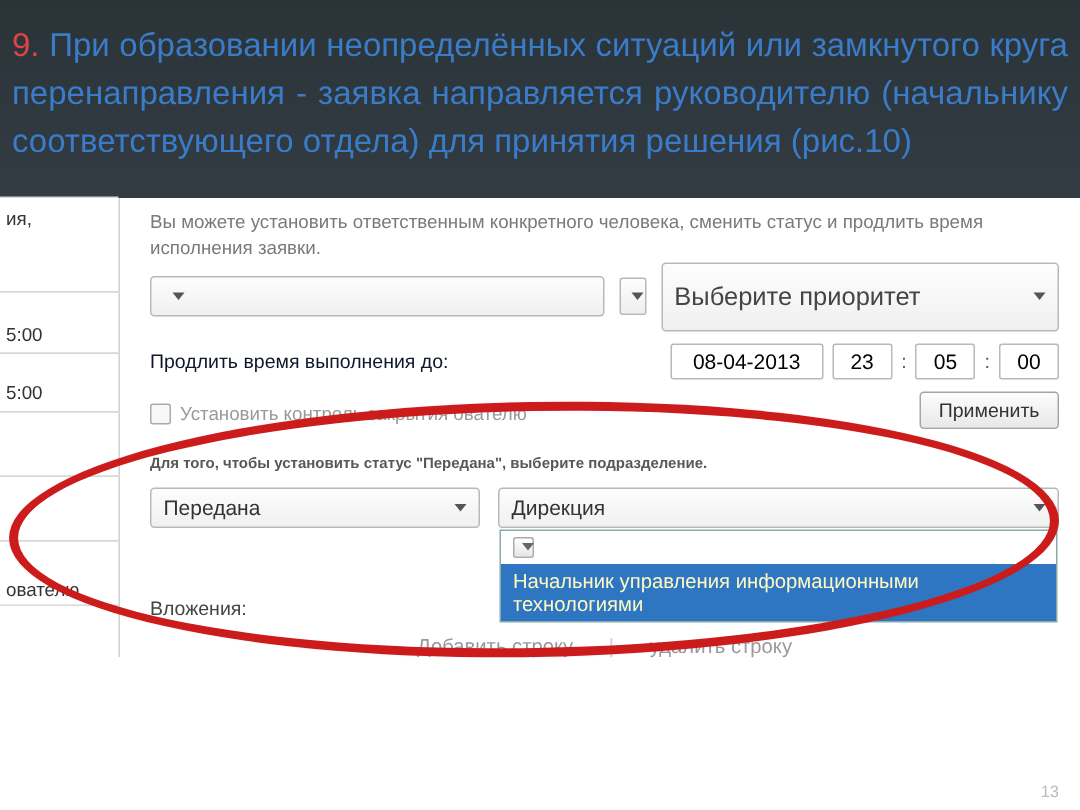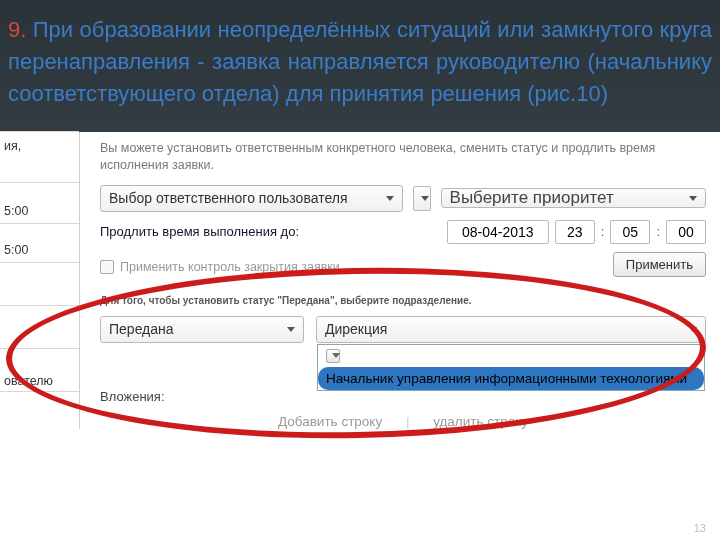--- a/index.html
+++ b/index.html
@@ -41,36 +41,35 @@
   }
   .right-col {
     flex: 1;
     padding: 8px 14px 0 20px;
     position: relative;
   }
   .intro {
     color: #7a7a7a;
     font-size: 12.5px;
     line-height: 1.4;
-    margin-bottom: 10px;
   }
   .row { display: flex; align-items: center; gap: 10px; margin-bottom: 8px; }
   .select-like {
     border: 1px solid #b8b8b8;
     border-radius: 3px;
     background: linear-gradient(#fdfdfd,#f0f0f0);
     padding: 4px 8px;
     display: flex;
     align-items: center;
     justify-content: space-between;
     font-size: 14px;
     color: #333;
     height: 27px;
   }
-  .select-like.big { font-size: 17px; color: #444; height: 20px; }
+  .select-like.big { font-size: 17px; color: #444; height: 46px; }
   .caret {
     width: 0; height: 0;
     border-left: 4px solid transparent;
     border-right: 4px solid transparent;
     border-top: 5px solid #555;
     margin-left: 6px;
   }
   .caret-box {
     border: 1px solid #b8b8b8;
     background: linear-gradient(#fdfdfd,#eee);
@@ -115,21 +114,21 @@
     position: relative;
   }
   .dd-list {
     position: absolute;
     top: 27px; left: 0; right: 0;
     border: 1px solid #8aa;
     background: #fff;
     font-size: 13.5px;
   }
   .dd-item { padding: 4px 8px; color: #333; display:flex; justify-content:space-between; align-items:center;}
-  .dd-item.sel { background: #2f76c2; color: #000000; border-radius: 10px; }
+  .dd-item.sel { background: #2f76c2; color: #fef9c3; }
   .dd-mini-caret {
     width:14px; height:14px; border:1px solid #aaa; background:linear-gradient(#fff,#e6e6e6);
     display:flex; align-items:center; justify-content:center; border-radius:2px;
   }
   .attach-label { color:#444; font-size:13px; margin-top:46px; }
   .link-row { color:#999; font-size:13.5px; text-align:center; margin-top:10px;}
   .link-row span { padding: 0 10px; }
   .link-row .div { color:#ccc; }
   .page-num {
     position: absolute;
@@ -156,34 +155,33 @@
 </head>
 <body>
 
 <div class="slide-header">
   <span class="num">9.</span>
   <span>При образовании неопределённых ситуаций или замкнутого круга перенаправления - заявка направляется руководителю (начальнику соответствующего отдела) для принятия решения (рис.10)</span>
 </div>
 
 <div class="content">
   <div class="left-col">
-    <div style="height:52px;">ия,</div>
+    <div style="height:64px;">ия,</div>
     <div style="height:42px; padding-top:20px;">5:00</div>
     <div style="height:40px; padding-top:18px;">5:00</div>
     <div style="height:44px;"></div>
     <div style="height:44px;"></div>
     <div style="height:44px; padding-top:24px;">ователю</div>
   </div>
 
   <div class="right-col">
     <div class="intro">Вы можете установить ответственным конкретного человека, сменить статус и продлить время исполнения заявки.</div>
 
     <div class="row">
       <div class="select-like" style="flex:1.15">
-        <span>Выбор ответственного пользователя</span>
         <span class="caret"></span>
       </div>
       <div class="caret-box">
         <span class="caret"></span>
       </div>
       <div class="select-like big" style="flex:1">
         <span>Выберите приоритет</span>
         <span class="caret"></span>
       </div>
     </div>
@@ -196,29 +194,29 @@
         <span class="colon">:</span>
         <input class="time-input" value="05" style="">
         <span class="colon">:</span>
         <input class="time-input" value="00" style="">
       </div>
     </div>
 
     <div class="row" style="justify-content:space-between; align-items:center;">
       <div class="chk-row">
         <div class="chk"></div>
-        <span>Применить контроль закрытия заявки</span>
+        <span>Установить контроль закрытия ователю</span>
       </div>
       <button class="btn-apply">Применить</button>
     </div>
 
     <div class="section-title">Для того, чтобы установить статус "Передана", выберите подразделение.</div>
 
     <div class="status-row">
-      <div class="select-like" style="width:204px;">
+      <div class="select-like" style="width:220px;">
         <span>Передана</span>
         <span class="caret"></span>
       </div>
       <div class="select-like dropdown-open" style="flex:1;">
         <span>Дирекция</span>
         <span class="caret"></span>
         <div class="dd-list">
           <div class="dd-item">
             <span class="dd-mini-caret">
                 <span class="caret" style="border-top-color:#666;"></span>

